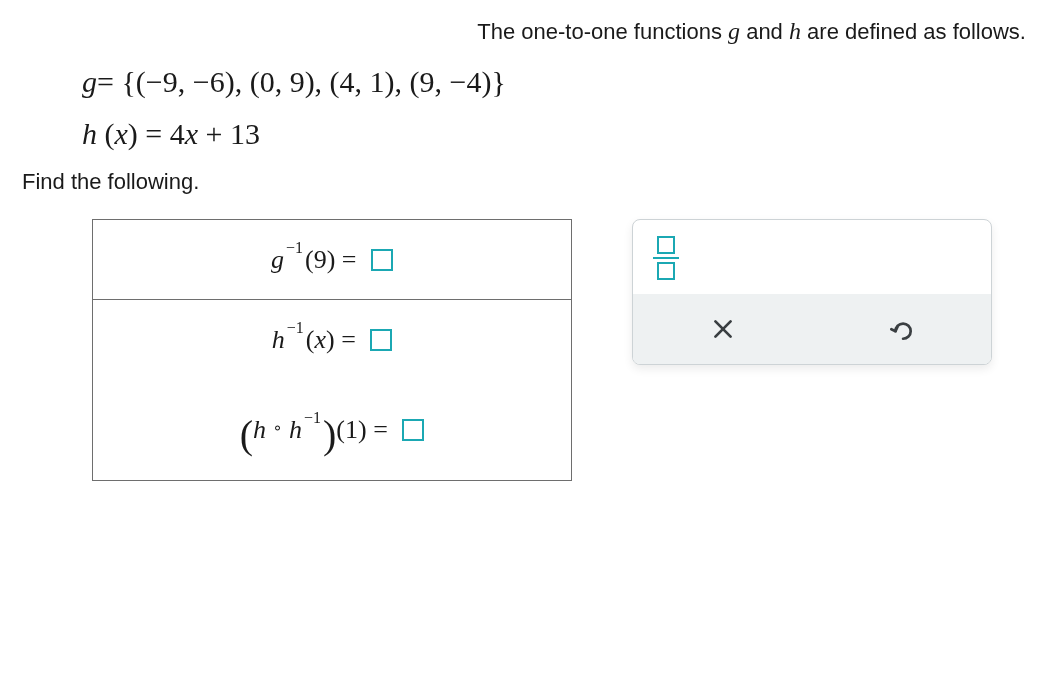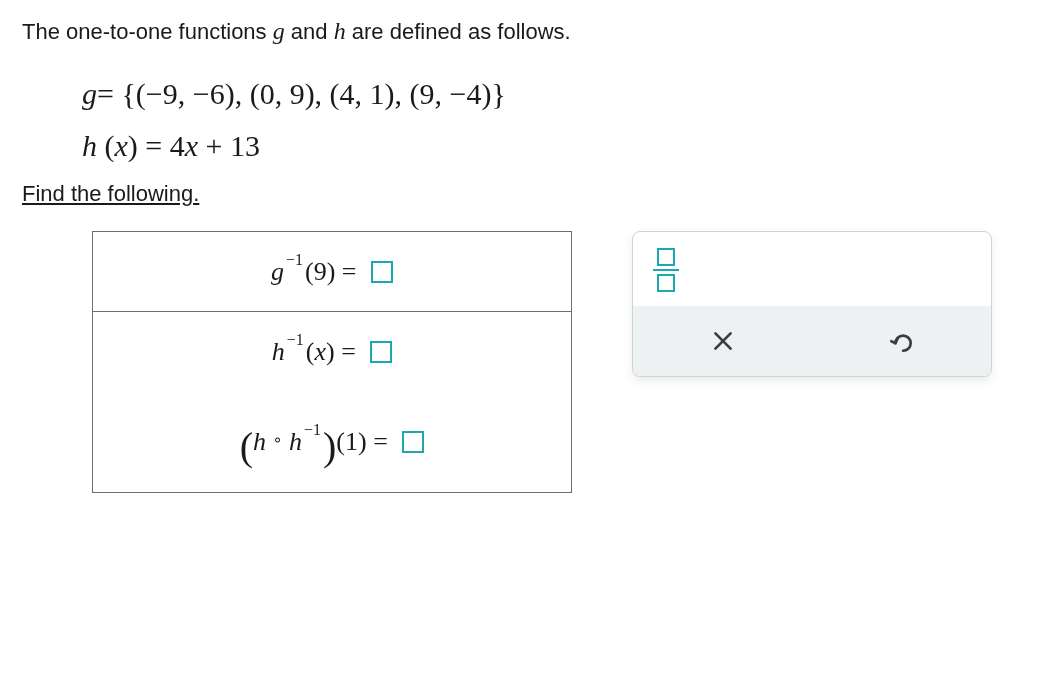--- a/index.html
+++ b/index.html
@@ -6,24 +6,24 @@
   body {
     margin: 0;
     padding: 18px 22px;
     font-family: Arial, Helvetica, sans-serif;
     font-size: 20px;
     color: #1a1a1a;
     background: #fff;
     width: 1048px;
     height: 694px;
   }
-  .intro { font-size: 22px; margin-bottom: 32px; }
+  .intro { font-size: 22px; margin-bottom: 20px; text-align: right; }
   .math-line { font-family: "Times New Roman", Times, serif; font-size: 30px; margin: 10px 0 18px 60px; }
   .ital { font-style: italic; }
-  .prompt2 { font-size: 22px; margin: 10px 0 24px 0; text-decoration: underline; }
+  .prompt2 { font-size: 22px; margin: 10px 0 24px 0; }
   .bottom-row { display: flex; align-items: flex-start; gap: 60px; padding-left: 70px; }
 
   
   .ans-box {
     border: 1.5px solid #6e6e6e;
     width: 480px;
   }
   .ans-row {
     font-family: "Times New Roman", Times, serif;
     font-size: 26px;

